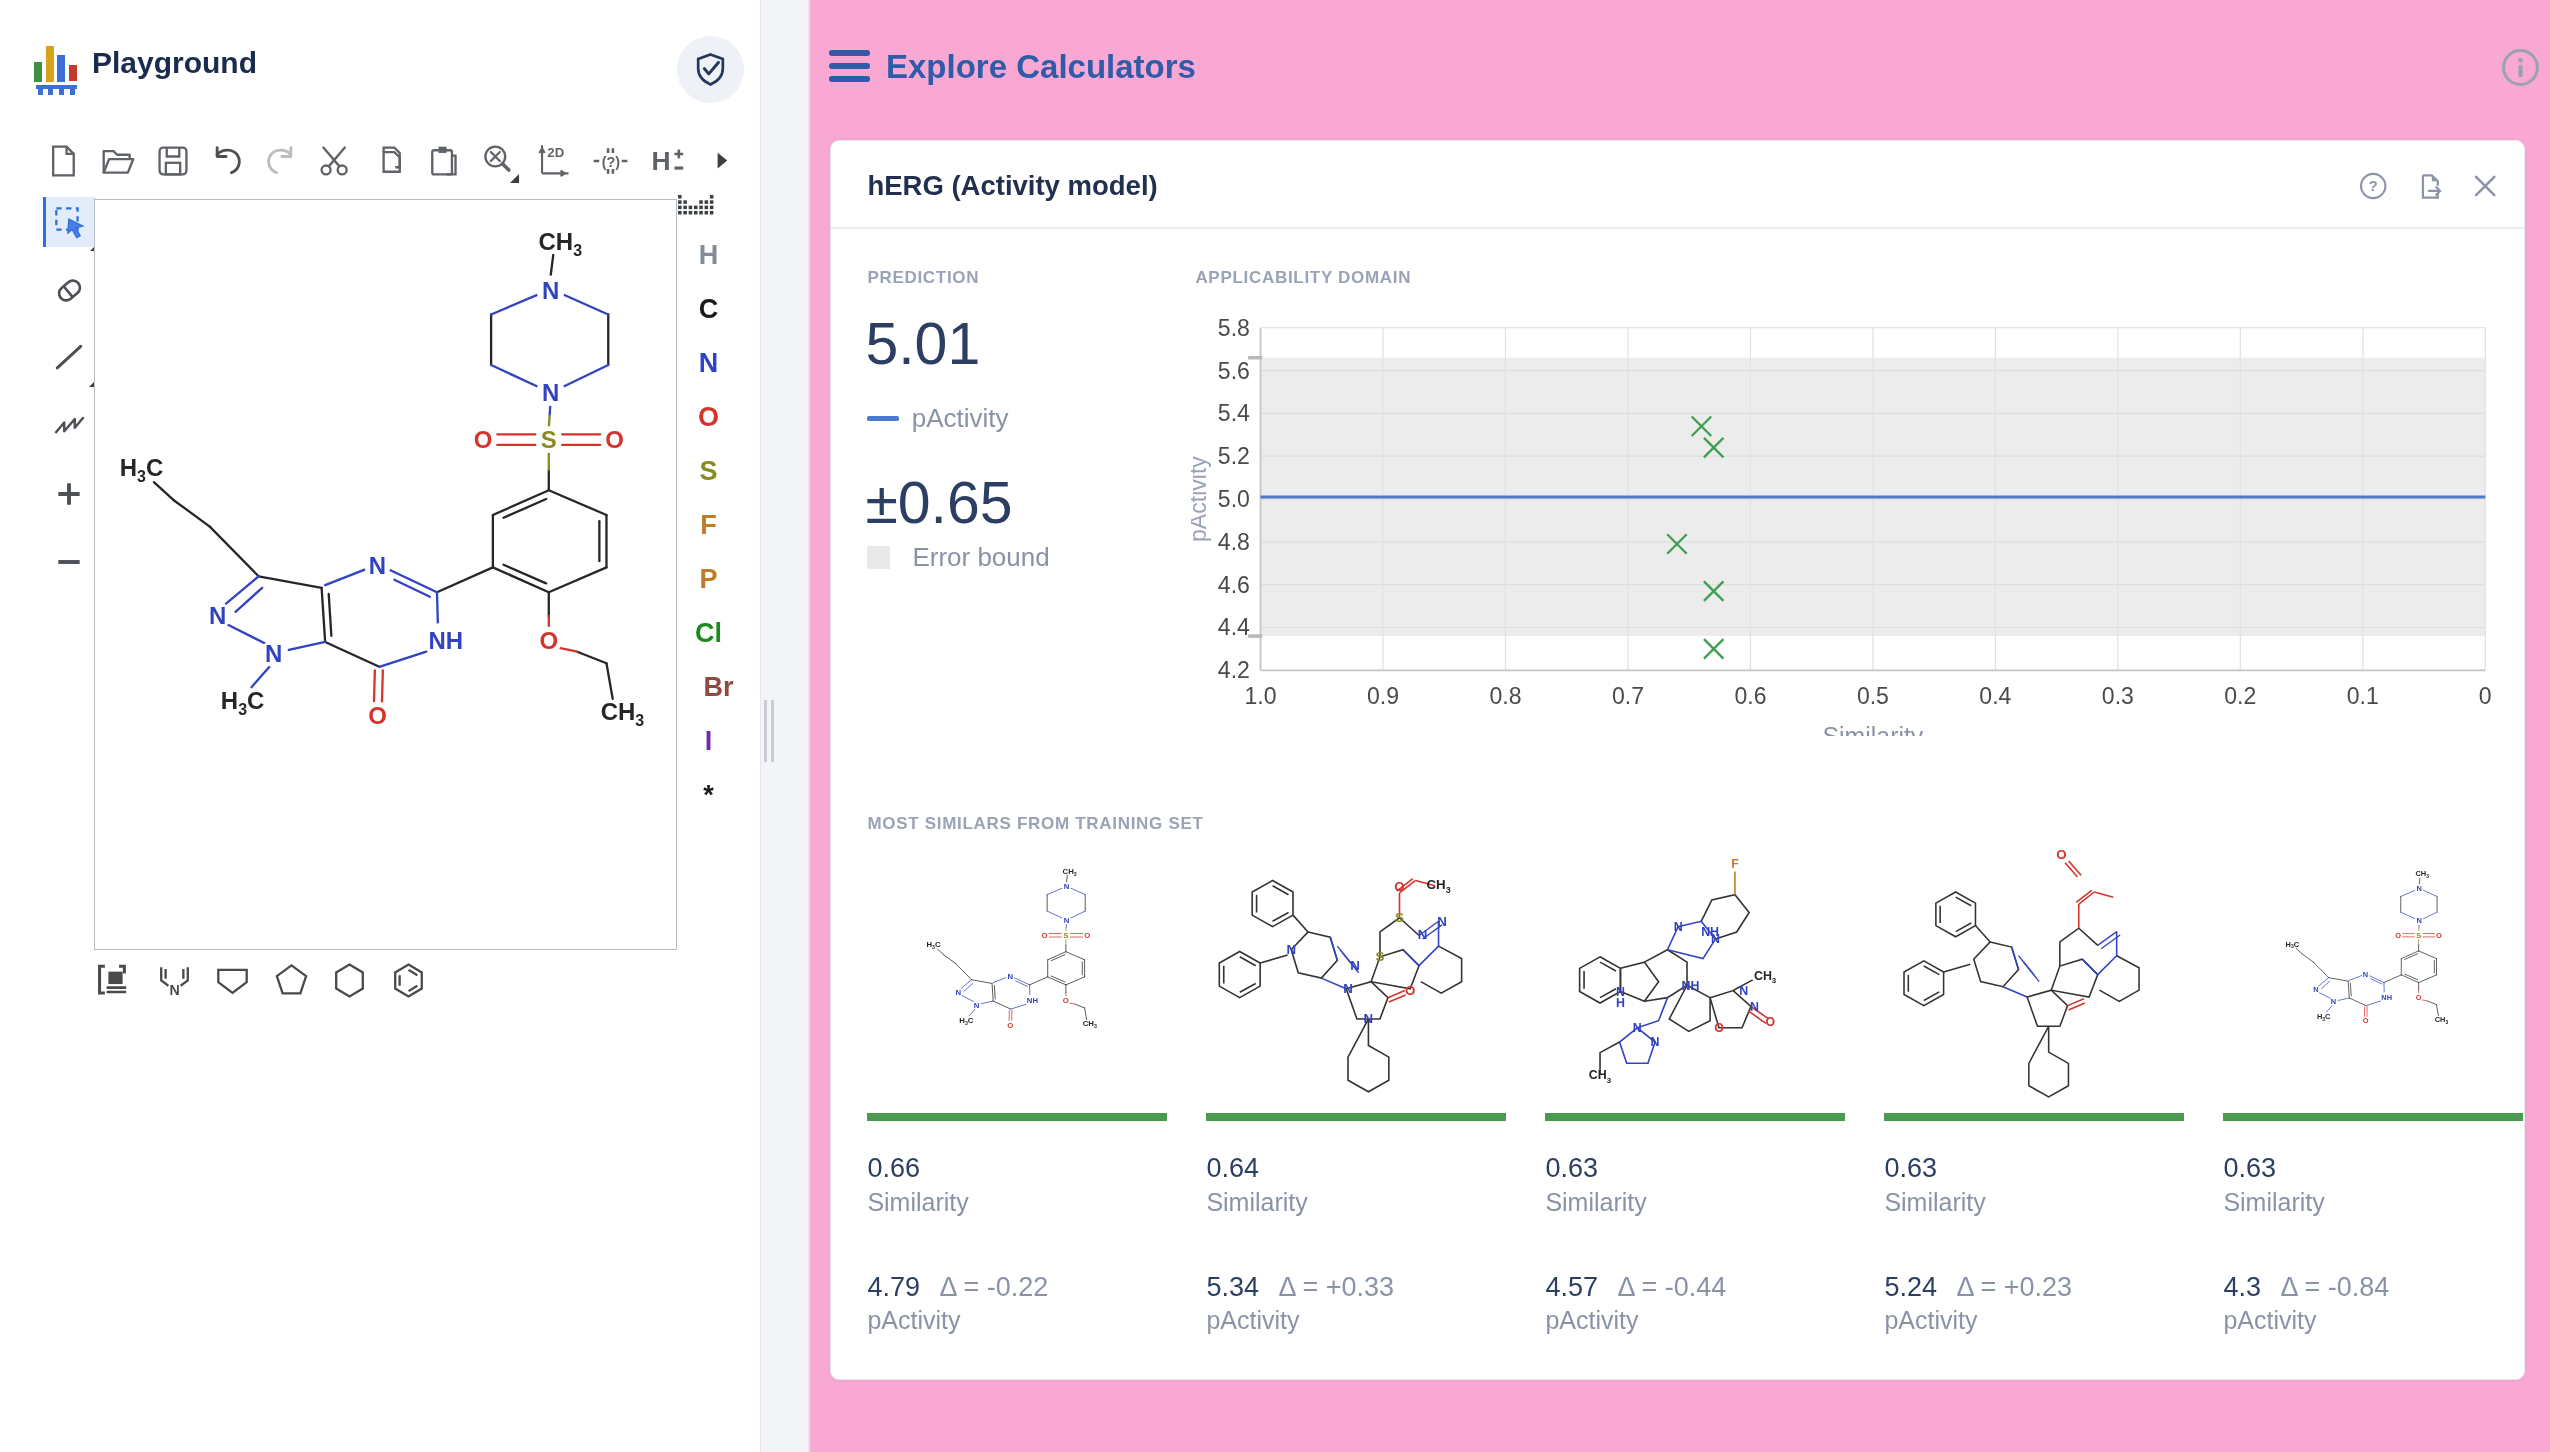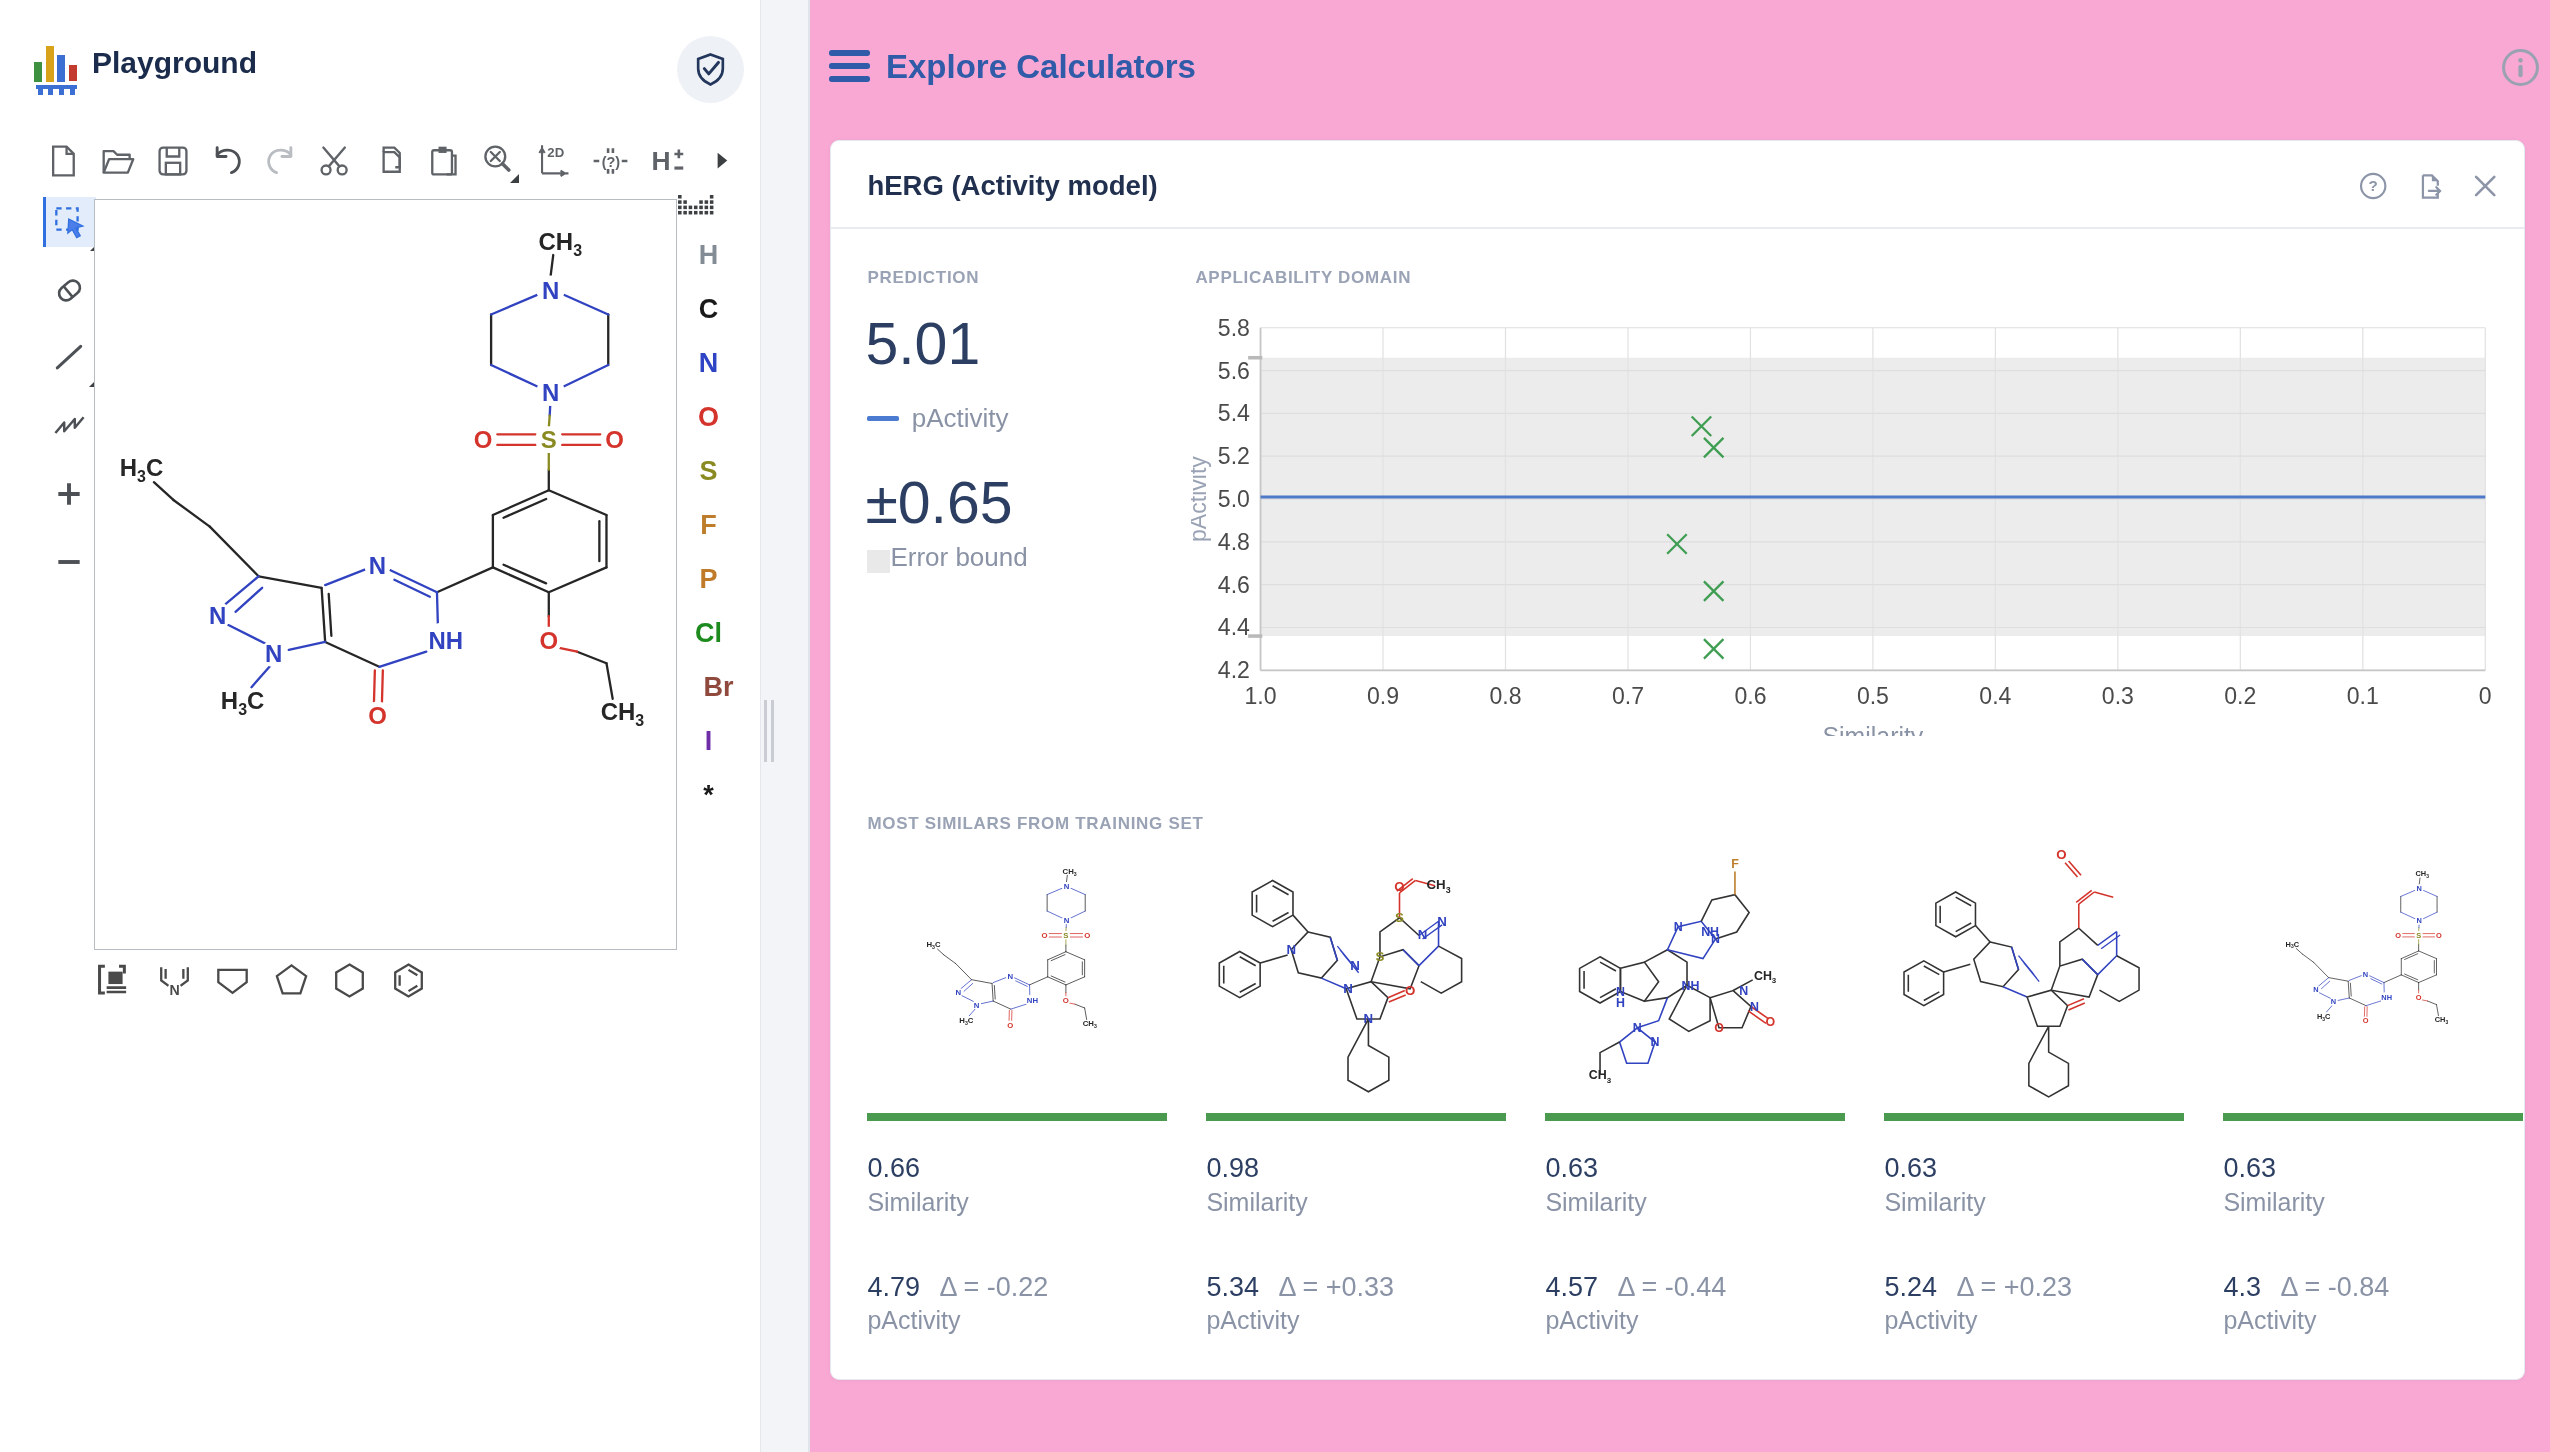--- a/index.html
+++ b/index.html
@@ -50,21 +50,21 @@
 
   .section-label{font-size:17px;font-weight:700;color:#9aa3b5;letter-spacing:0.7px;}
   #prediction-label{left:36px;top:127px;}
   #ad-label{left:364px;top:127px;}
 
   #pred-value{left:34px;top:169px;font-size:59px;color:#2c3f63;}
   #pred-legend{left:36px;top:262px;display:flex;align-items:center;gap:12.4px;}
   #pred-legend .dash{width:32px;height:4.4px;background:#4a7bd0;border-radius:1.8px;}
   .muted-label{font-size:26px;color:#8a93a6;}
   #err-value{left:34px;top:306px;font-size:59px;color:#2c3f63;margin-top:22px;}
-  #err-legend{left:36px;top:401px;display:flex;align-items:flex-end;gap:0;}
+  #err-legend{left:36px;top:401px;display:flex;align-items:center;gap:22px;}
   #err-legend .swatch{width:23px;height:23px;background:#e9e9e9;}
 
   #chart-wrap{left:360px;top:169px;width:1323px;height:426px;}
 
   #similars-label{left:36px;top:673px;}
   #sim-row{left:36px;top:709px;width:1657px;display:flex;gap:39px;}
   .sim-card{width:300px;}
   .sim-mol{width:300px;height:258px;display:flex;align-items:center;justify-content:center;}
   .sim-bar{width:300px;height:8px;background:#4a9a50;margin:5.3px 0 21px 0;}
   .sim-value{font-size:27px;color:#2c3f63;margin-top:32px;}
@@ -590,21 +590,21 @@
                   <text x="218" y="81" fill="#8a8a23">S</text>
                 <text x="230" y="163" fill="#d4342c">O</text>
                   <text x="266" y="85" fill="#3143c0">N</text>
                 <text x="244" y="100" fill="#3143c0">N</text>
                 <text x="218" y="46" fill="#d4342c">O</text>
                   <text x="262" y="44" fill="#262626">CH<tspan font-size="10" dy="4">3</tspan></text>
               </g>
             </svg>
           </div>
           <div class="sim-bar"></div>
-          <div class="sim-value">0.98</div>
+          <div class="sim-value">0.64</div>
           <div class="sim-small">Similarity</div>
           <div class="sim-pa-row">
             <span class="sim-value">5.34</span>
             <span class="sim-delta">Δ = +0.33</span>
           </div>
           <div class="sim-small">pActivity</div>
         </div>
 
         <div class="sim-card">
           <div class="sim-mol">

